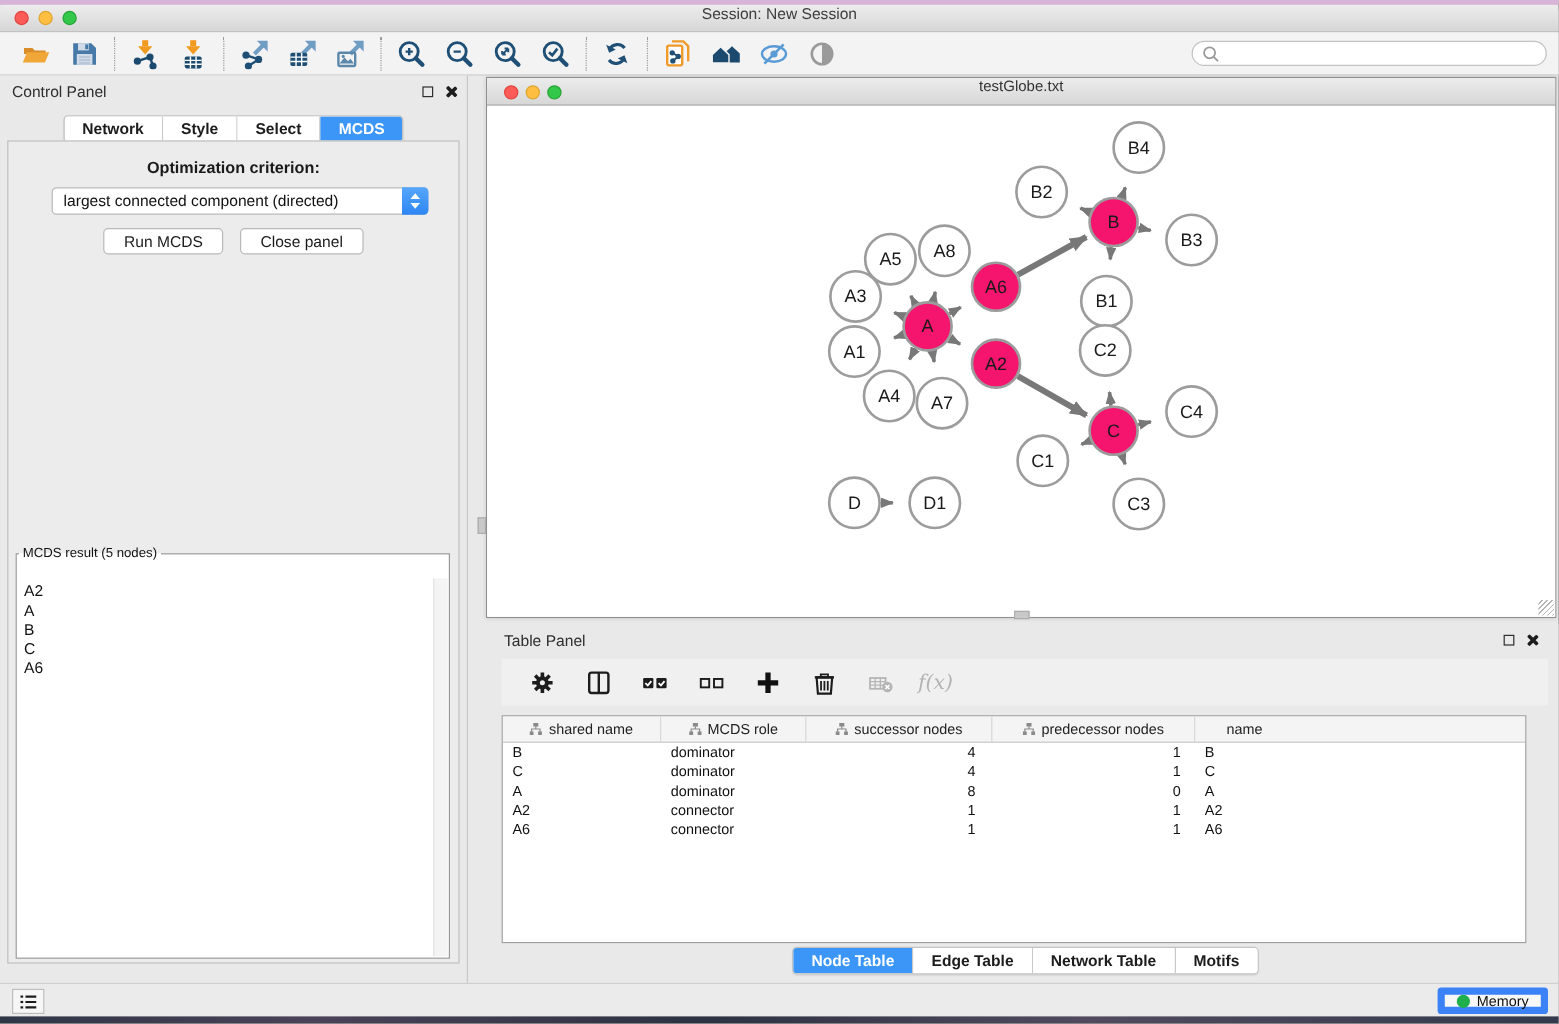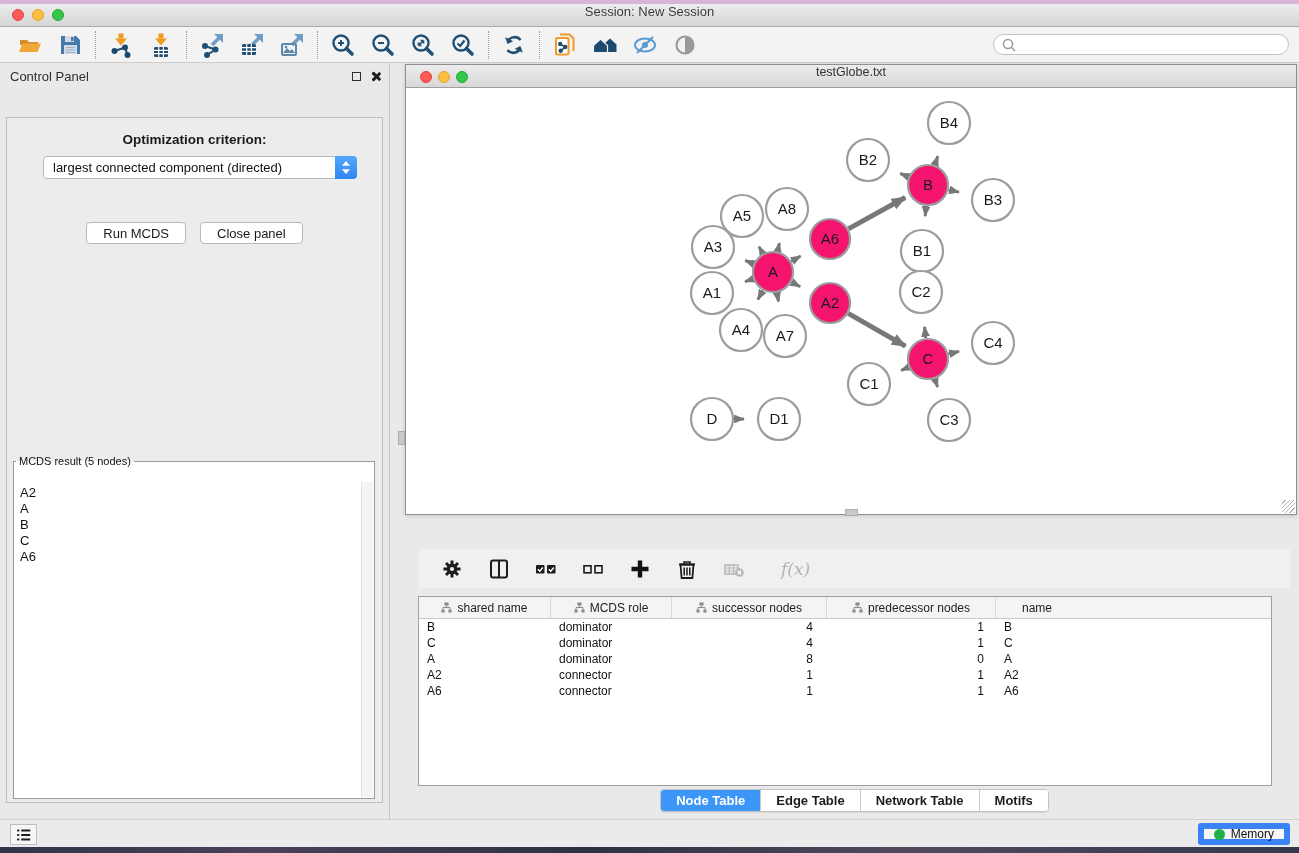--- a/index.html
+++ b/index.html
@@ -52,21 +52,21 @@
   .cp-content { position:absolute; left:6px; top:54px; right:6px; bottom:16px;
                 border:1px solid #c0c0c0; background:#ececec; }
   .opt-label { position:absolute; top:14px; width:100%; text-align:center; font-size:13.5px; font-weight:bold; color:#1a1a1a; }
   .dropdown { position:absolute; top:38px; left:36px; width:314px; height:23px; background:#fff;
               border:1px solid #b9b9b9; border-radius:4px; display:flex; align-items:center; }
   .dd-text { flex:1; font-size:13px; color:#111; padding-left:9px; white-space:nowrap; overflow:hidden; }
   .dd-stepper { width:22px; height:23px; margin:-1px -1px -1px 0; background:linear-gradient(#55a6fb,#2e86f3);
                 border-radius:0 4px 4px 0; display:flex; align-items:center; justify-content:center; }
   .btn-row { position:absolute; top:72px; width:100%; display:flex; justify-content:center; gap:14px; }
   .mac-btn { height:22px; background:#fff; border:1px solid #b9b9b9; border-radius:4px; font-size:13px;
-             color:#1a1a1a; padding:0 16px; font-family:"Liberation Sans",sans-serif;margin-top:32px; }
+             color:#1a1a1a; padding:0 16px; font-family:"Liberation Sans",sans-serif; }
   fieldset.mcds-box { position:absolute; left:6px; right:7px; top:337px; bottom:3px;
                       border:1px solid #9a9a9a; background:#fff; }
   fieldset.mcds-box legend { font-size:11px; color:#111; margin-left:2px; padding:0 3px; background:transparent; }
   .mcds-list { position:absolute; left:1px; right:13px; top:15px; bottom:1px; background:#fff; overflow:hidden; }
   .mcds-scroll { position:absolute; right:1px; top:15px; bottom:1px; width:12px; background:#f4f4f4; border-left:1px solid #e2e2e2; }
   .list-item { font-size:13px; line-height:16px; padding-left:5px; color:#111; }
 
   
   .mdi { position:absolute; left:390px; top:63px; right:0; bottom:34px; }
   .net-win { position:absolute; left:15px; top:1px; width:892px; height:451px;
@@ -80,21 +80,21 @@
   .resize-grip { position:absolute; right:1px; bottom:1px; width:13px; height:13px;
     background:repeating-linear-gradient(135deg, transparent 0 2px, #b5b5b5 2px 3px); }
   .vthumb { position:absolute; left:8px; top:368px; width:7px; height:14px; background:#c9c9c9; border:1px solid #adadad; }
   .hthumb { position:absolute; left:455px; top:446px; width:13px; height:7px; background:#c9c9c9; border:1px solid #adadad; }
 
   
   .table-panel { position:absolute; left:20px; top:457px; right:0; bottom:0; background:#e9e9e9; }
   .tp-toolbar { position:absolute; left:8px; right:9px; top:29px; height:39px; background:#f0f0f0;
                 display:flex; align-items:center; gap:7px; padding-left:14px; }
   .tpi { width:26px; height:26px; display:block; }
-  .fx-label { font-size:17px; font-family:"DejaVu Serif", serif; font-style:italic; color:#b3b3b3; margin-left:20px; }
+  .fx-label { font-size:17px; font-family:"DejaVu Serif", serif; font-style:italic; color:#b3b3b3; margin-left:4px; }
   .tp-table { position:absolute; left:8px; right:27px; top:76px; height:190px; background:#fff; border:1px solid #9f9f9f; overflow:hidden; }
   .thead { display:grid; height:22px; background:#f4f4f4; border-bottom:1px solid #c9c9c9; }
   .th { display:flex; align-items:center; justify-content:center; gap:5px; font-size:12px; color:#222;
         border-right:1px solid #d8d8d8; overflow:hidden; white-space:nowrap; }
   .th:last-child { border-right:none; }
   .tr { display:grid; height:16px; }
   .td { font-size:12px; color:#111; line-height:16px; white-space:nowrap; overflow:hidden; }
   .td.l { padding-left:8px; text-align:left; }
   .td.r2 { padding-right:14px; text-align:right; }
   .td.r3 { padding-right:12px; text-align:right; }
@@ -275,20 +275,26 @@
   </div>
 
   <div class="control-panel">
     <div class="panel-head">
       <span class="phtitle">Control Panel</span>
       <span class="phicons">
         <span class="float-ic"></span>
         <span class="close-ic"></span>
       </span>
     </div>
+    <div class="cp-tabs-wrap"><div class="seg-group">
+          <div class="seg">Network</div>
+          <div class="seg">Style</div>
+          <div class="seg">Select</div>
+          <div class="seg sel">MCDS</div>
+        </div></div>
     <div class="cp-content">
       <div class="opt-label">Optimization criterion:</div>
       <div class="dropdown">
         <span class="dd-text">largest connected component (directed)</span>
         <span class="dd-stepper">
             <svg width="10" height="15" viewBox="0 0 10 15">
               <path d="M5 1 L9 5.8 H1 Z" fill="#fff"></path>
               <path d="M5 14 L1 9.2 H9 Z" fill="#fff"></path>
             </svg>
           </span>
@@ -435,20 +441,27 @@
               <text x="373" y="335" text-anchor="middle" font-size="15" fill="#1a1a1a">D1</text>
             </g>
           </svg>
         <div class="resize-grip"></div>
       </div>
     </div>
     <div class="vthumb"></div>
     <div class="hthumb"></div>
 
     <div class="table-panel">
+      <div class="panel-head">
+        <span class="phtitle">Table Panel</span>
+        <span class="phicons" style="margin-right:17px;">
+          <span class="float-ic"></span>
+          <span class="close-ic"></span>
+        </span>
+      </div>
       <div class="tp-toolbar">
         <div class="tbtn">
             <svg class="tpi" viewBox="0 0 26 26">
               <g stroke="#1c1c1c" stroke-width="3">
                 <line x1="13" y1="4.5" x2="13" y2="9"></line>
                 <line x1="13" y1="17" x2="13" y2="21.5"></line>
                 <line x1="4.5" y1="13" x2="9" y2="13"></line>
                 <line x1="17" y1="13" x2="21.5" y2="13"></line>
                 <line x1="7" y1="7" x2="10.2" y2="10.2"></line>
                 <line x1="15.8" y1="15.8" x2="19" y2="19"></line>

